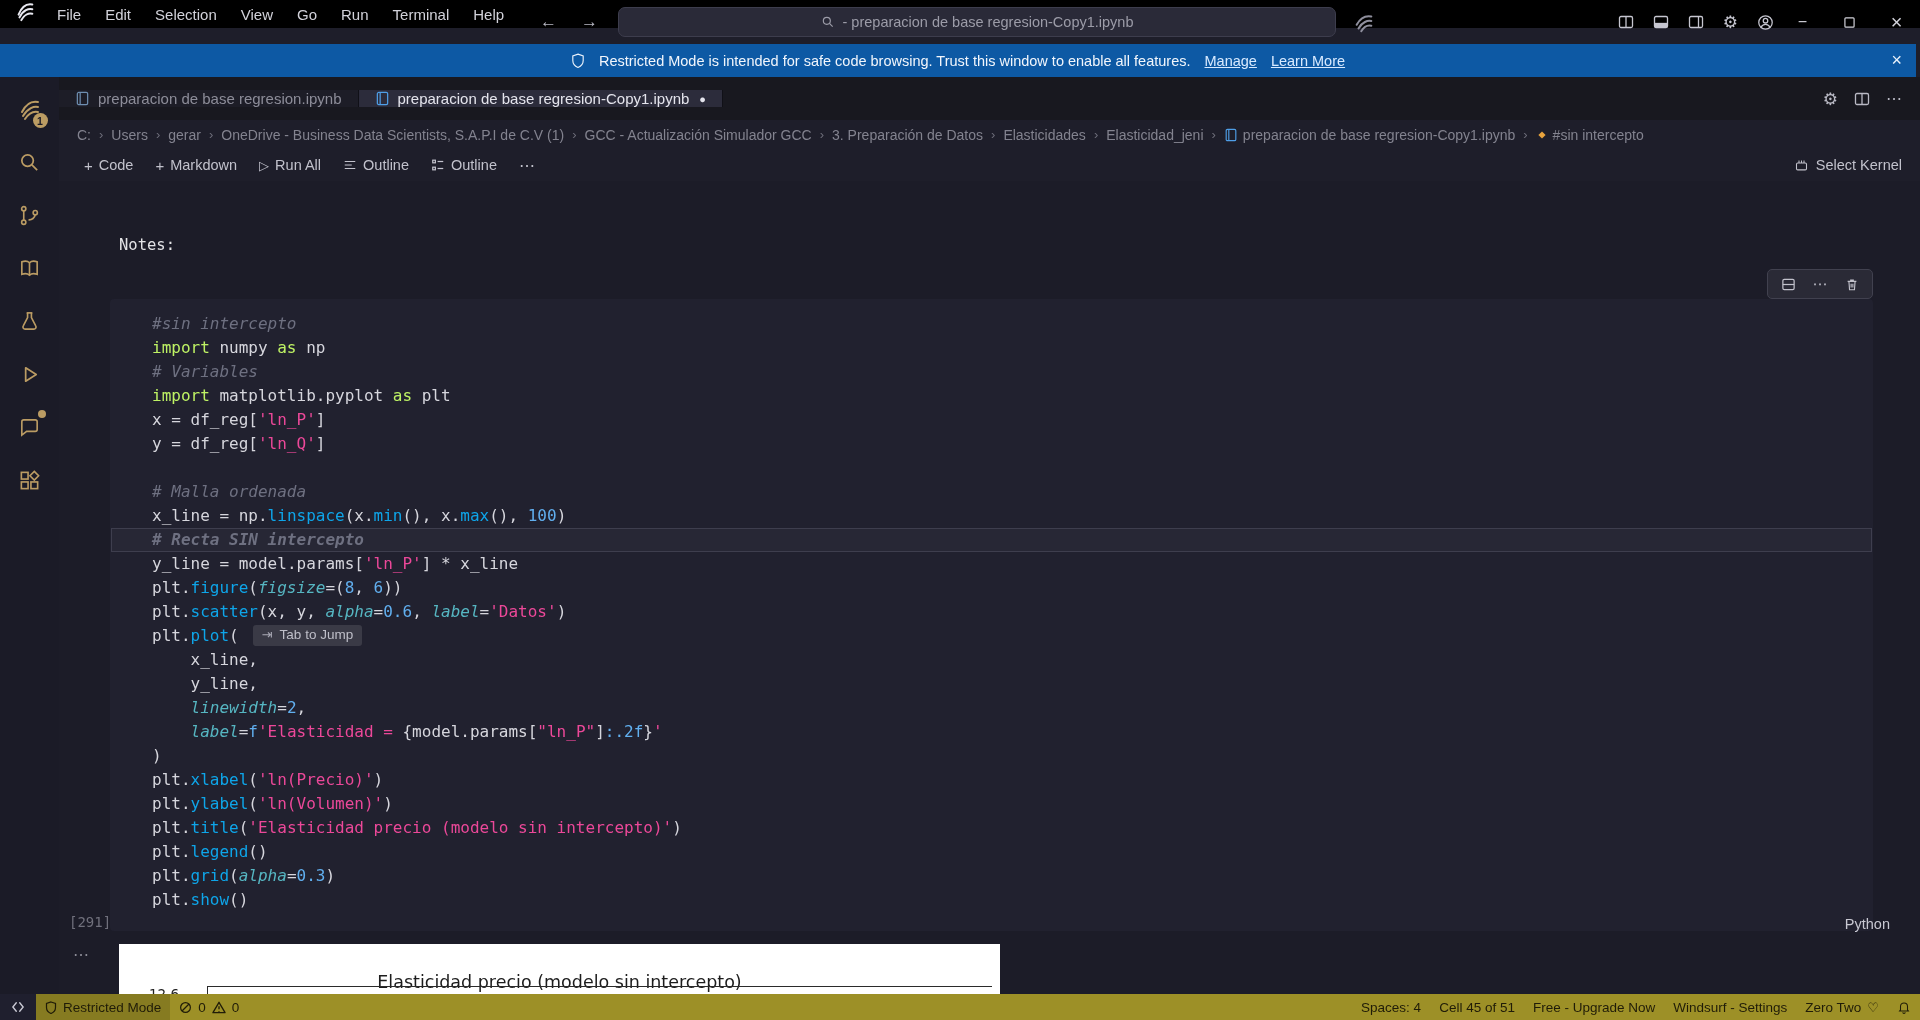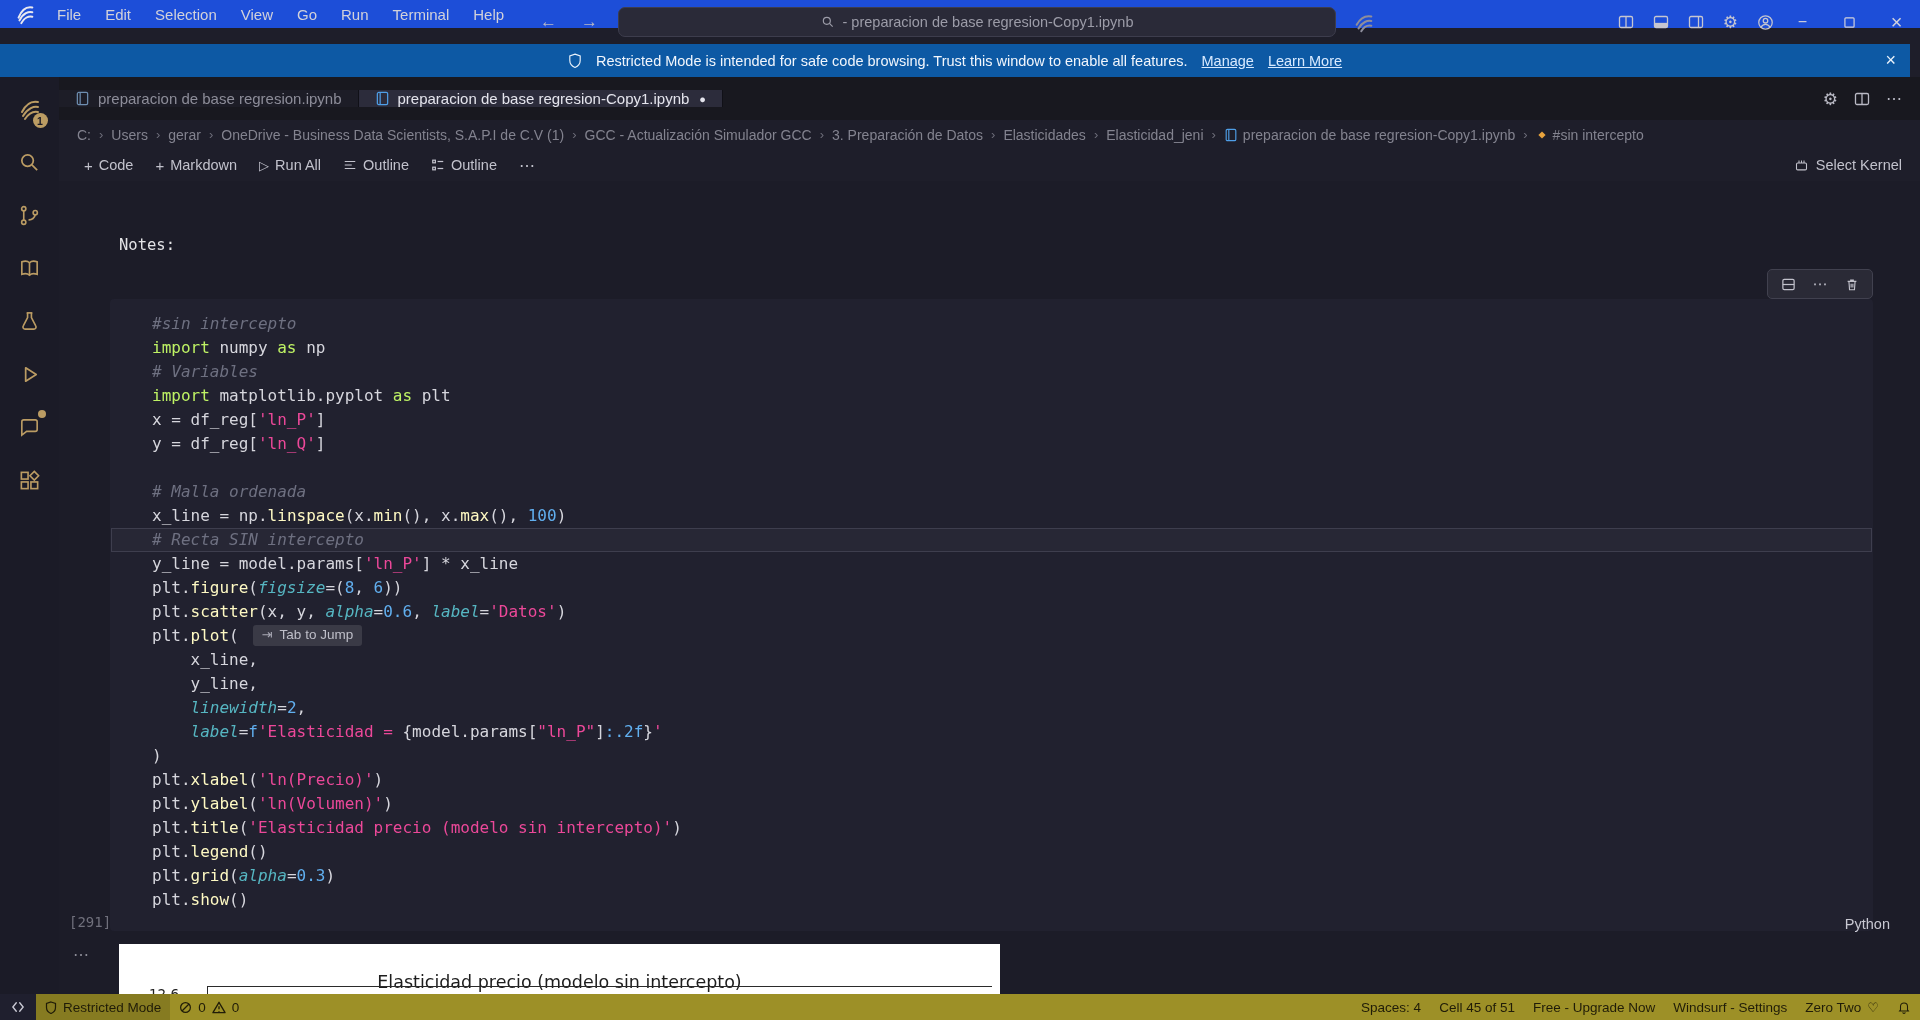--- a/index.html
+++ b/index.html
@@ -1,37 +1,37 @@
 <!DOCTYPE html>
 <html><head>
 <meta charset="utf-8">
 <style>
   * { margin:0; padding:0; box-sizing:border-box; }
   html,body { width:1920px; height:1020px; overflow:hidden; background:#1e1e2a;
               font-family:"Liberation Sans", sans-serif; color:#d6d6dd; }
   svg { display:block; }
 
   
-  .titlebar { position:absolute; top:0; left:0; right:0; height:28px; background:#1d4ed8;
-              display:flex; align-items:center; z-index:30; }
+  .titlebar { position:absolute; top:0; left:0; right:0; height:28px; background:#000000;
+              display:flex; z-index:30; }
   .ws-logo { margin:0 10px 0 14px; }
   .menus { display:flex; align-items:center; gap:2px; }
   .menu-item { padding:5px 11px; font-size:15px; color:#d2d2da; border-radius:5px; cursor:default; }
   .tb-center { position:absolute; left:536px; top:0; height:44px; display:flex; align-items:center; gap:16px; }
   .nav-arrow { font-size:17px; color:#b9b9c4; padding:2px 4px; }
   .searchbox { width:718px; height:30px; background:#2a2a38; border:1px solid #3d3d4d; border-radius:7px;
                display:flex; align-items:center; justify-content:center; gap:8px; color:#9c9ca8; font-size:14.5px; }
   .tb-right { position:absolute; right:146px; top:0; height:44px; display:flex; align-items:center; gap:19px; }
   .tb-ic { color:#c6c6d0; }
   .gear-glyph { font-size:17px; font-family:"DejaVu Sans", sans-serif; }
   .win-controls { position:absolute; right:0; top:0; height:44px; display:flex; }
   .win-btn { width:47px; height:44px; display:flex; align-items:center; justify-content:center; color:#d2d2da; font-size:16px; }
 
   
-  .banner { position:absolute; top:44px; left:0; right:10px; height:33px; background:#0d59a4; z-index:29;
+  .banner { position:absolute; top:44px; left:0; right:4px; height:33px; background:#0d59a4; z-index:29;
             display:flex; align-items:center; justify-content:center; gap:14px; font-size:14.5px; color:#f2f6fc; }
   .banner-link { color:#d8eaff; text-decoration:underline; }
   .banner-close { position:absolute; right:14px; font-size:18px; color:#eaf2fb; }
 
   
   .activitybar { position:absolute; left:0; top:77px; width:59px; bottom:26px; background:#1b1b27; z-index:20;
                  display:flex; flex-direction:column; align-items:center; padding-top:14px; gap:17px; }
   .act-item { position:relative; width:38px; height:36px; display:flex; align-items:center; justify-content:center; opacity:.92; }
   .act-badge { position:absolute; right:1px; bottom:-1px; width:15px; height:15px; border-radius:50%;
                background:#c9a769; color:#1b1b27; font-size:10.5px; font-weight:bold;
@@ -66,28 +66,28 @@
 
   
   .cell-float { position:absolute; top:88px; right:47px; height:30px; background:#2a2a36; border:1px solid #41414f;
                 border-radius:5px; display:flex; align-items:center; gap:4px; padding:0 6px; color:#c2c2cc; z-index:5; }
   .cf-btn { width:28px; height:24px; display:flex; align-items:center; justify-content:center; border-radius:4px; }
 
   
   .cell { position:absolute; top:118px; left:51px; right:47px; height:632px; background:#21212f;
           border:1px solid #26263400; border-radius:4px; padding-top:12px; overflow:hidden; }
   .code-line { white-space:pre; font:16px/24px "DejaVu Sans Mono", monospace; min-height:24px; padding:0 14px 0 41px; }
-  .code-line.cur { background:rgba(255,255,255,0.03); outline:1px solid #3e3e4e; outline-offset:-1px; }
+  .code-line.cur { background:rgba(255,255,255,0.03); outline:1px solid #3e3e4e; outline-offset:-1px;font-weight:bold; }
   .tk-d { color:#d6d6dd; }
   .tk-c { color:#6e7081; font-style:italic; }
   .tk-k { color:#bef264; }
   .tk-k2 { color:#61afef; }
   .tk-s { color:#ec4899; }
   .tk-n { color:#61afef; }
-  .tk-f { color:#fef9c3; }
+  .tk-f { color:#0ea5e9; }
   .tk-p { color:#56b6c2; font-style:italic; }
   .inline-hint { display:inline-flex; align-items:center; gap:7px; margin-left:14px; padding:1px 9px 2px;
                  background:#3a3a46; border-radius:3px; color:#bfbfc9;
                  font:13.5px/18px "Liberation Sans", sans-serif; vertical-align:2px; white-space:nowrap; }
   .hint-glyph { font-family:"DejaVu Sans", sans-serif; font-size:13px; color:#a8a8b4; }
 
   .exec-count { position:absolute; top:733px; left:10px; font:14px "DejaVu Sans Mono", monospace; color:#70707c; }
   .lang-label { position:absolute; top:735px; right:30px; font-size:14.5px; color:#c8c8d2; }
 
   

